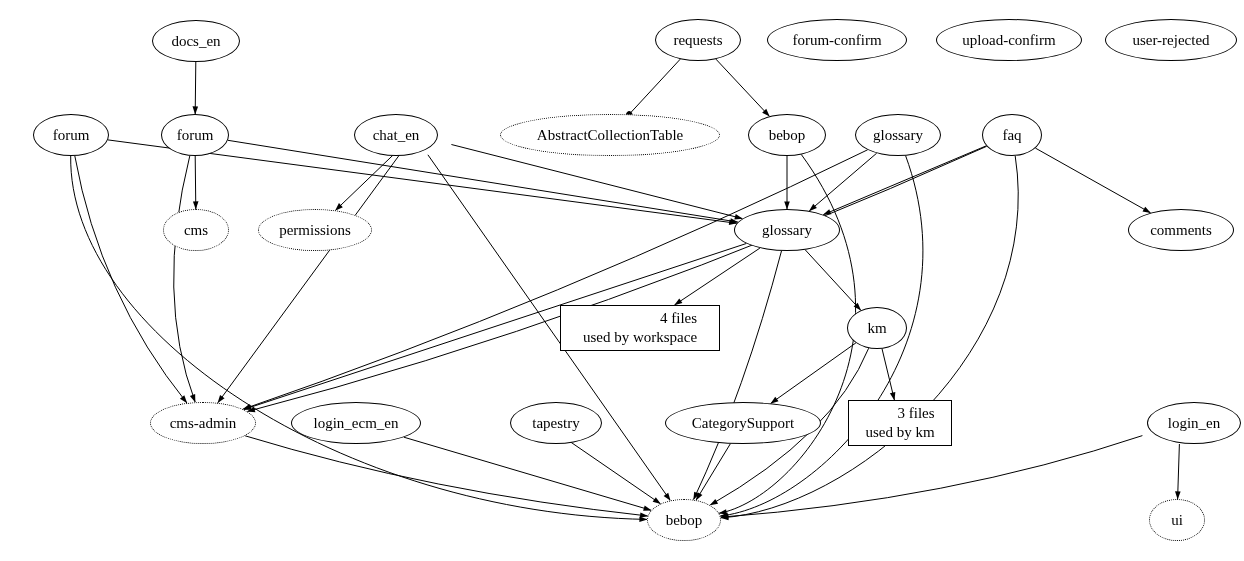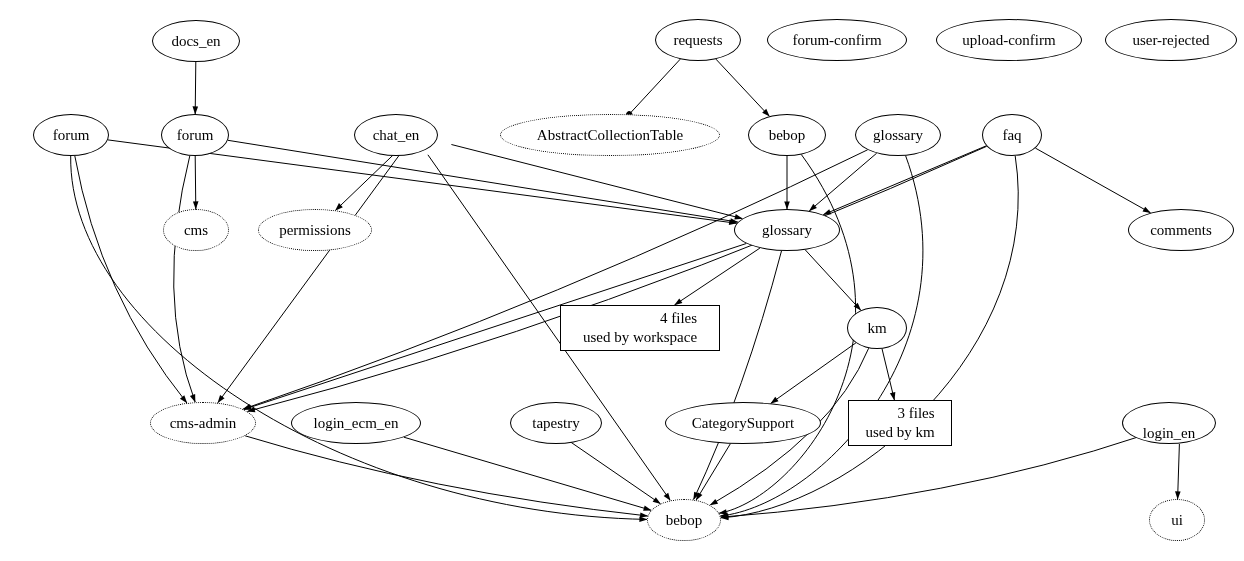--- a/index.html
+++ b/index.html
@@ -107,17 +107,17 @@
       <div class="node ellipse" style="left: 1128px; top: 209px; width: 106px; height: 42px;"><span>comments</span></div>
       <div class="node box" style="left: 560px; top: 305px; width: 160px; height: 46px;"><span>4 files
 used by workspace</span></div>
       <div class="node ellipse" style="left: 847px; top: 307px; width: 60px; height: 42px;"><span>km</span></div>
       <div class="node ellipse dotted" style="left: 150px; top: 402px; width: 106px; height: 42px;"><span>cms-admin</span></div>
       <div class="node ellipse" style="left: 291px; top: 402px; width: 130px; height: 42px;"><span>login_ecm_en</span></div>
       <div class="node ellipse" style="left: 510px; top: 402px; width: 92px; height: 42px;"><span>tapestry</span></div>
       <div class="node ellipse" style="left: 665px; top: 402px; width: 156px; height: 42px;"><span>CategorySupport</span></div>
       <div class="node box" style="left: 848px; top: 400px; width: 104px; height: 46px;"><span>3 files
 used by km</span></div>
-      <div class="node ellipse" style="left: 1122px; top: 402px; width: 94px; height: 42px; align-items: flex-end;"><span>login_en</span></div>
+      <div class="node ellipse" style="left: 1147px; top: 402px; width: 94px; height: 42px;"><span>login_en</span></div>
       <div class="node ellipse dotted" style="left: 647px; top: 499px; width: 74px; height: 42px;"><span>bebop</span></div>
       <div class="node ellipse dotted" style="left: 1149px; top: 499px; width: 56px; height: 42px;"><span>ui</span></div>
     </div>
 </div>
 
 </body></html>

